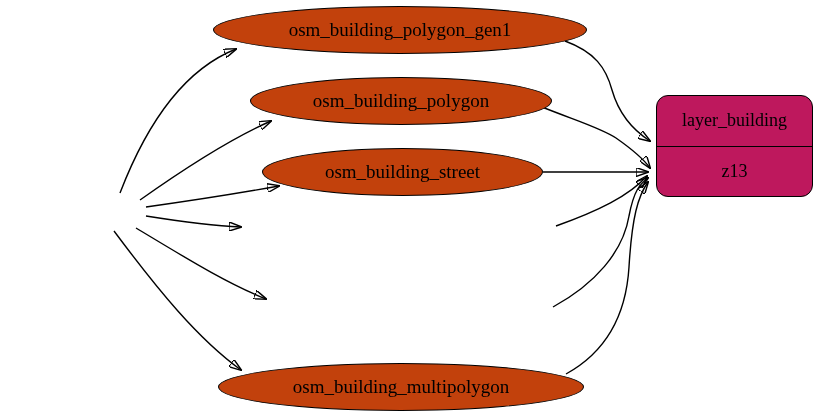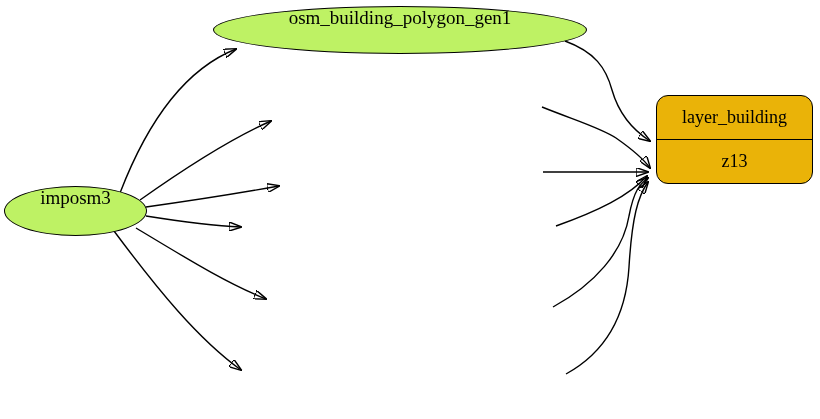--- a/index.html
+++ b/index.html
@@ -23,22 +23,23 @@
   }
   .edges path, .edges line {
     fill: none;
     stroke: #000000;
     stroke-width: 1.4;
   }
   .ellipse-node {
     position: absolute;
     border: 1.5px solid #000000;
     border-radius: 50%;
-    background: #bef264;
+    background: #c2410c;
     display: flex;
+    align-items: center;
     justify-content: center;
     font-size: 19px;
     color: #000000;
     white-space: nowrap;
     box-sizing: border-box;
   }
   .record-node {
     position: absolute;
     border: 1.5px solid #000000;
     border-radius: 12px;
@@ -78,31 +79,37 @@
     <path d="M 136,228 C 186,258 226,283 266,299" marker-end="url(#arrow)"></path>
     <path d="M 114,231 C 158,290 198,339 241,370" marker-end="url(#arrow)"></path>
     <path d="M 565,41 C 595,52 606,68 612,90 C 620,118 636,132 650,141" marker-end="url(#arrow)"></path>
     <path d="M 542,107 C 577,121 601,128 616,138 C 636,152 645,161 650,168" marker-end="url(#arrow)"></path>
     <path d="M 543,172 L 648,172" marker-end="url(#arrow)"></path>
     <path d="M 556,226 C 598,211 629,196 647,176" marker-end="url(#arrow)"></path>
     <path d="M 553,307 C 595,284 623,252 629,216 C 634,190 640,184 648,178" marker-end="url(#arrow)"></path>
     <path d="M 566,374 C 606,352 626,316 629,267 C 632,217 638,196 648,182" marker-end="url(#arrow)"></path>
   </svg>
 
-  <div class="ellipse-node" style="left:4px; top:186px; width:143px; height:50px;">
-    <span>imposm3</span>
-  </div>
 
   <div class="ellipse-node" style="left:213px; top:6px; width:374px; height:48px;">
     <span>osm_building_polygon_gen1</span>
   </div>
 
+  <div class="ellipse-node" style="left:250px; top:77px; width:302px; height:48px;">
+    <span>osm_building_polygon</span>
+  </div>
+
+  <div class="ellipse-node" style="left:262px; top:148px; width:281px; height:48px;">
+    <span>osm_building_street</span>
+  </div>
 
 
 
+  <div class="ellipse-node" style="left:218px; top:363px; width:366px; height:48px;">
+    <span>osm_building_multipolygon</span>
+  </div>
 
-
-  <div class="record-node" style="left: 656px; top: 95px; width: 157px; height: 89px; background-color: #eab308;">
+  <div class="record-node" style="left: 656px; top: 95px; width: 157px; height: 102px; background-color: #be185d;">
     <div class="record-row">layer_building</div>
     <div class="record-row">z13</div>
   </div>
 
 </div>
 
 </body></html>

